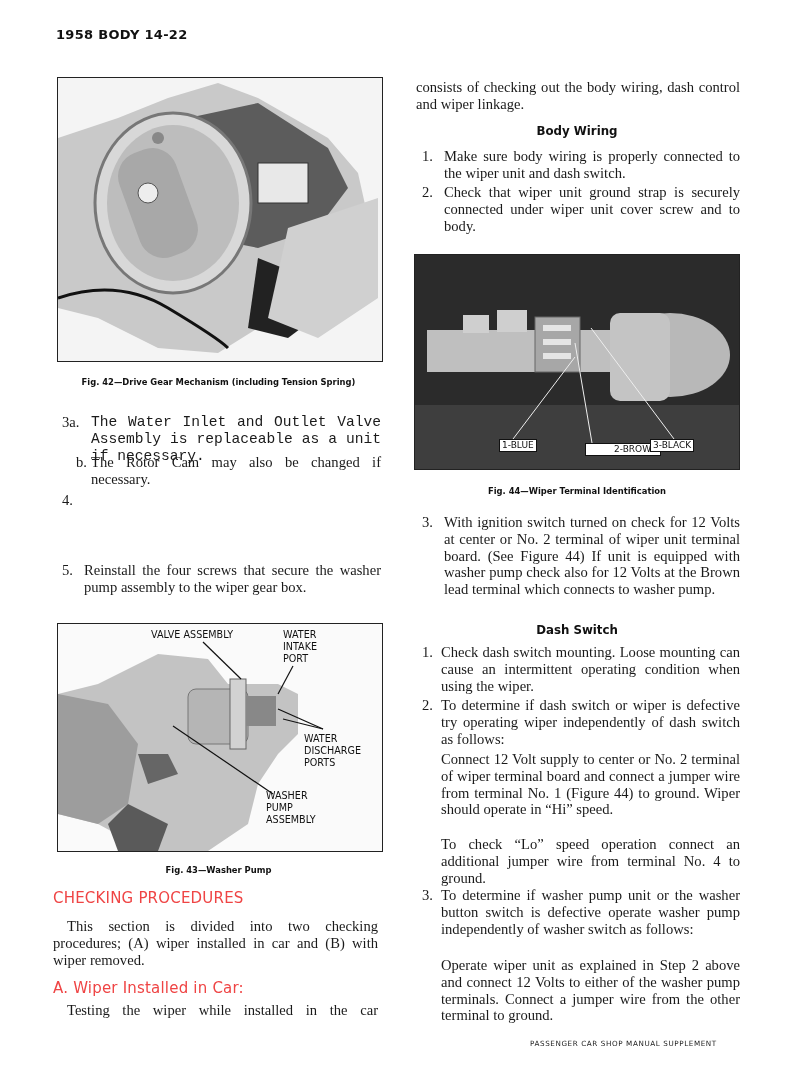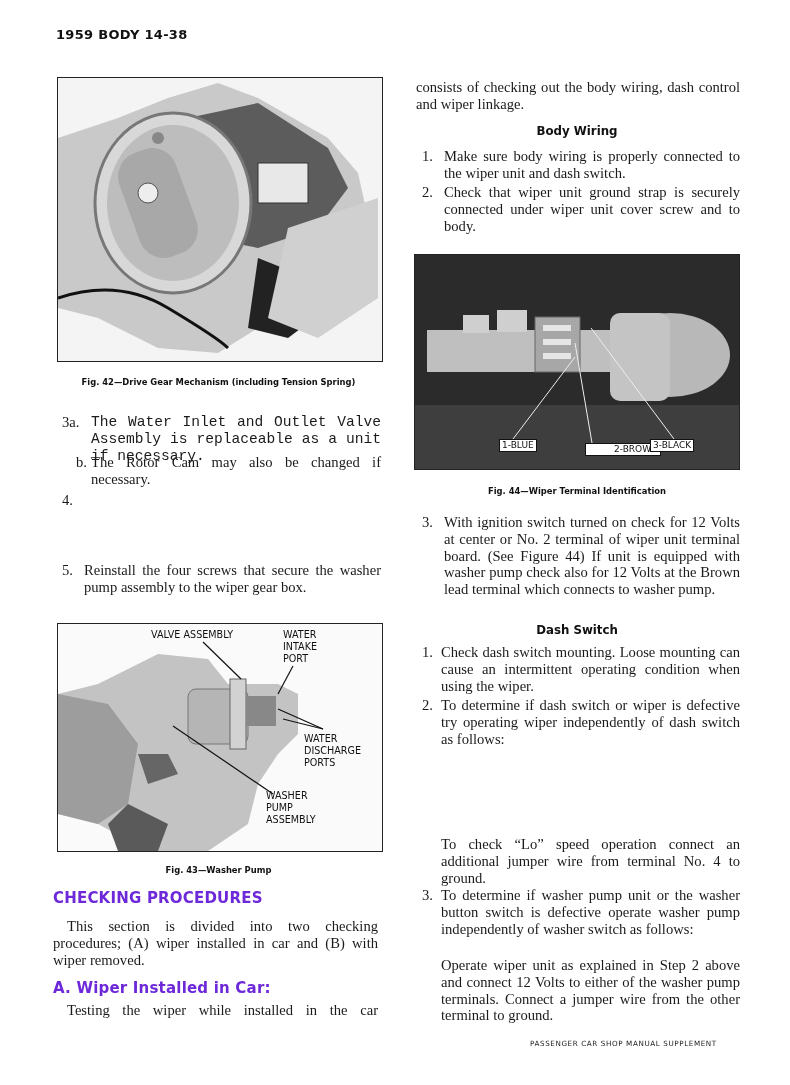--- a/index.html
+++ b/index.html
@@ -8,30 +8,30 @@
   .col { position:absolute; font-family:"Liberation Serif", serif; font-size:14.6px; line-height:16.8px; }
   .col-left { left:56px; width:325px; top:0; }
   .col-right { left:414px; width:326px; top:0; }
   .figure { position:absolute; border:1.5px solid #222; overflow:hidden; background:#e9e9e9; }
   .caption { position:absolute; font-family:"DejaVu Sans", sans-serif; font-weight:bold; font-size:8.4px; text-align:center; color:#111; line-height:11px; }
   .para { position:absolute; text-align:justify; }
   .item { position:absolute; }
   .item .num { position:absolute; left:0; top:0; }
   .item .txt { position:absolute; text-align:justify; }
   .subhead { position:absolute; font-family:"DejaVu Sans", sans-serif; font-weight:bold; font-size:11.8px; text-align:center; color:#111; }
-  .sechead { position:absolute; font-family:"DejaVu Sans", sans-serif; font-weight:bold; font-size:15px; color:#6d28d9; letter-spacing:0.2px; }
+  .sechead { position:absolute; font-family:"DejaVu Sans", sans-serif; font-weight:normal; font-size:15px; color:#ef4444; letter-spacing:0.2px; }
   .footer { position:absolute; left:530px; top:1039px; font-family:"DejaVu Sans", sans-serif; font-size:7.2px; letter-spacing:0.6px; color:#222; }
   .label { position:absolute; font-family:"DejaVu Sans", sans-serif; font-size:9.6px; line-height:12px; color:#111; }
   .tag { position:absolute; background:#fff; border:1px solid #111; font-family:"DejaVu Sans", sans-serif; font-size:9px; padding:0 2px; line-height:11px; color:#111; }
   svg { display:block; }
 </style>
 </head>
 <body>
 
-<div class="page-header">1959 BODY 14-38</div>
+<div class="page-header">1958 BODY 14-22</div>
 
 <div class="col col-left">
 
   <div class="figure" style="left:1px; top:77px; width:324px; height:283px; background:#f4f4f4;">
     <svg width="324" height="283" viewBox="0 0 324 283">
       <polygon points="0,60 60,40 110,20 160,5 200,20 270,60 300,95 310,140 280,180 240,210 200,250 160,275 100,270 40,240 0,230" fill="#c9c9c9"></polygon>
       <polygon points="130,40 200,25 270,70 290,110 260,150 200,170 150,160" fill="#5c5c5c"></polygon>
       <ellipse cx="115" cy="125" rx="78" ry="90" fill="#d8d8d8" stroke="#777" stroke-width="3"></ellipse>
       <ellipse cx="115" cy="125" rx="66" ry="78" fill="#bdbdbd"></ellipse>
       <rect x="70" y="70" width="60" height="110" rx="25" fill="#a8a8a8" transform="rotate(-20 100 125)"></rect>
@@ -147,20 +147,21 @@
 
   <div class="subhead" style="left:0; top:622px; width:326px;">Dash Switch</div>
 
   <div class="item" style="left:8px; top:644px; width:318px; height:52px;">
     <span class="num">1.</span>
     <span class="txt" style="left:19px; top:0; width:299px;">Check dash switch mounting. Loose mounting can cause an intermittent operating condition when using the wiper.</span>
   </div>
   <div class="item" style="left:8px; top:697px; width:318px; height:190px;">
     <span class="num">2.</span>
     <span class="txt" style="left:19px; top:0; width:299px;">To determine if dash switch or wiper is defective try operating wiper independently of dash switch as follows:</span>
+    <span class="txt" style="left:19px; top:54px; width:299px;">Connect 12 Volt supply to center or No. 2 terminal of wiper terminal board and connect a jumper wire from terminal No. 1 (Figure 44) to ground. Wiper should operate in “Hi” speed.</span>
     <span class="txt" style="left:19px; top:139px; width:299px;">To check “Lo” speed operation connect an additional jumper wire from terminal No. 4 to ground.</span>
   </div>
   <div class="item" style="left:8px; top:887px; width:318px; height:140px;">
     <span class="num">3.</span>
     <span class="txt" style="left:19px; top:0; width:299px;">To determine if washer pump unit or the washer button switch is defective operate washer pump independently of washer switch as follows:</span>
     <span class="txt" style="left:19px; top:70px; width:299px;">Operate wiper unit as explained in Step 2 above and connect 12 Volts to either of the washer pump terminals. Connect a jumper wire from the other terminal to ground.</span>
   </div>
 </div>
 
 <div class="footer">PASSENGER CAR SHOP MANUAL SUPPLEMENT</div>

